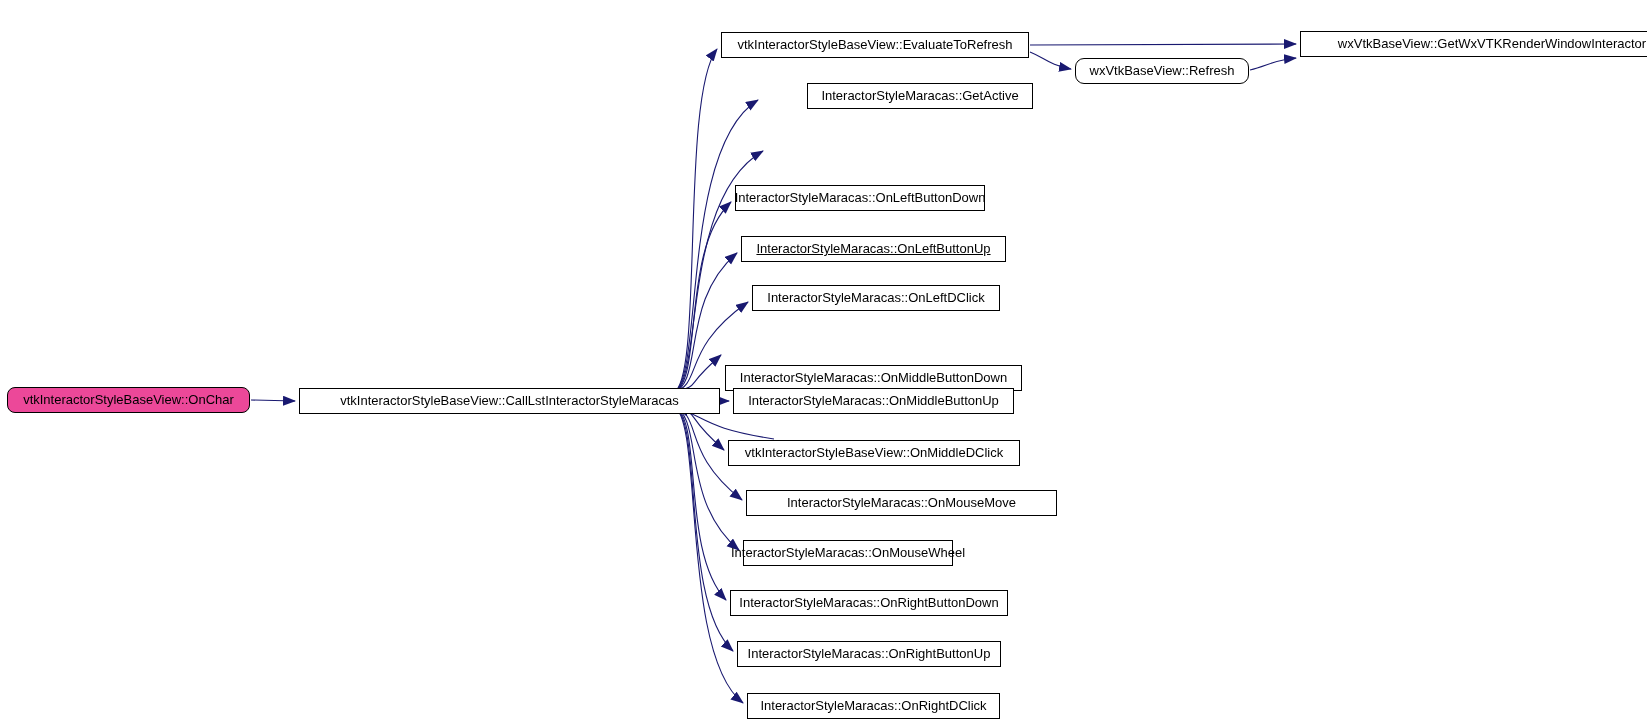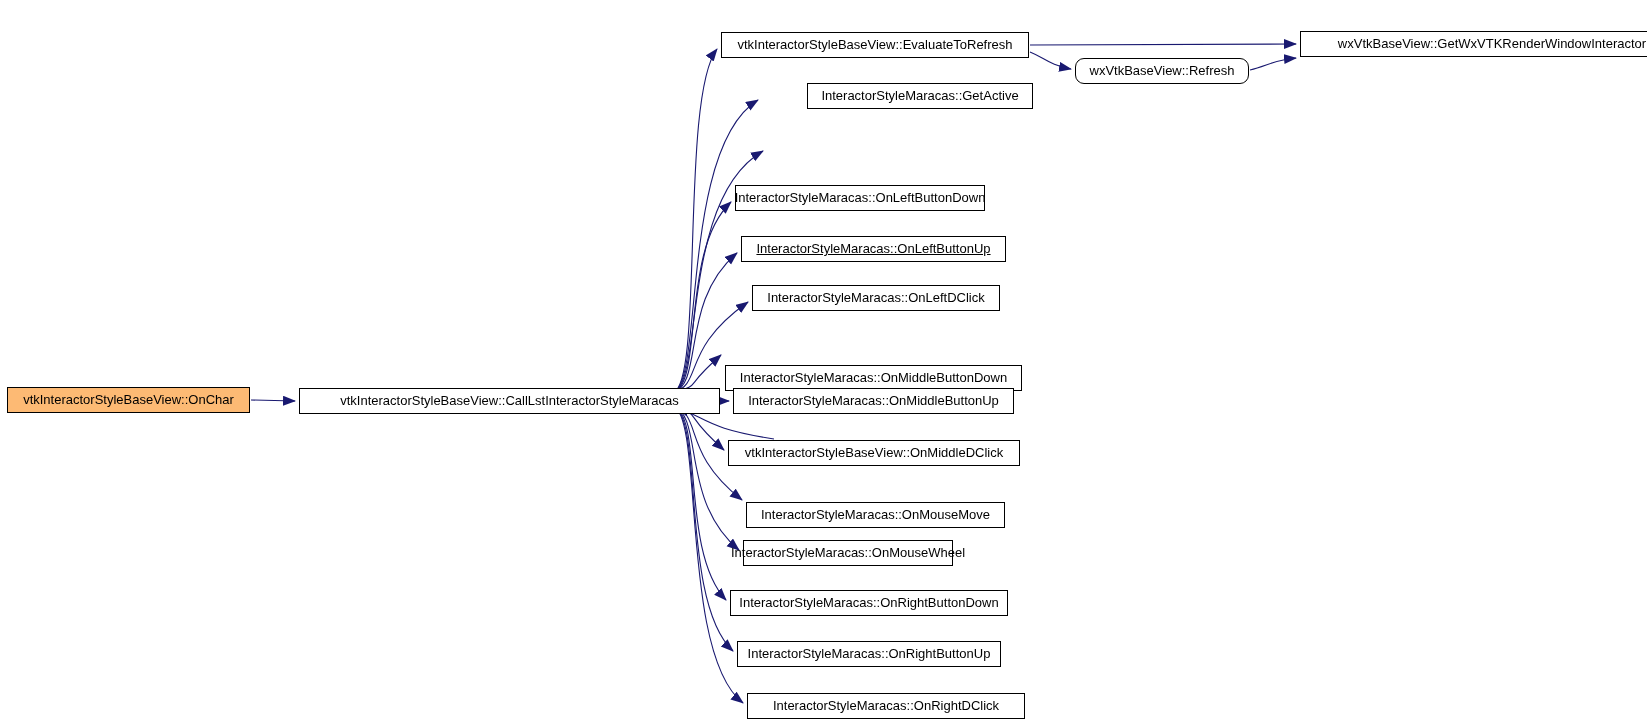--- a/index.html
+++ b/index.html
@@ -34,22 +34,23 @@
     line-height: 24px;
     text-align: center;
     white-space: nowrap;
     padding: 0 4px;
     display: flex;
     align-items: center;
     justify-content: center;
     cursor: pointer;
   }
   .node.highlight {
-    background: #fdba74;
+    background: #ec4899;
     cursor: default;
+    border-radius: 8px;
   }
   .edge {
     fill: none;
     stroke-width: 1.1px;
   }
 </style>
 </head>
 <body>
 
 <div id="stage">
@@ -82,20 +83,20 @@
 <div class="node highlight" style="left: 7px; top: 387px; width: 243px;">vtkInteractorStyleBaseView::OnChar</div>
     <div class="node" style="left: 299px; top: 388px; width: 421px;">vtkInteractorStyleBaseView::CallLstInteractorStyleMaracas</div>
     <div class="node" style="left: 721px; top: 32px; width: 308px;">vtkInteractorStyleBaseView::EvaluateToRefresh</div>
     <div class="node" style="left: 762px; top: 83px; width: 226px; margin-left: 45px;">InteractorStyleMaracas::GetActive</div>
     <div class="node" style="left: 735px; top: 185px; width: 250px;">InteractorStyleMaracas::OnLeftButtonDown</div>
     <div class="node" style="left: 741px; top: 236px; width: 265px; text-decoration: underline;">InteractorStyleMaracas::OnLeftButtonUp</div>
     <div class="node" style="left: 752px; top: 285px; width: 248px;">InteractorStyleMaracas::OnLeftDClick</div>
     <div class="node" style="left: 725px; top: 338px; width: 297px; margin-top: 27px;">InteractorStyleMaracas::OnMiddleButtonDown</div>
     <div class="node" style="left: 728px; top: 440px; width: 292px;">vtkInteractorStyleBaseView::OnMiddleDClick</div>
     <div class="node" style="left: 733px; top: 388px; width: 281px;">InteractorStyleMaracas::OnMiddleButtonUp</div>
-    <div class="node" style="left: 746px; top: 502px; width: 259px;">InteractorStyleMaracas::OnMouseMove</div>
+    <div class="node" style="left: 746px; top: 490px; width: 311px;">InteractorStyleMaracas::OnMouseMove</div>
     <div class="node" style="left: 743px; top: 540px; width: 210px;">InteractorStyleMaracas::OnMouseWheel</div>
     <div class="node" style="left: 730px; top: 590px; width: 278px;">InteractorStyleMaracas::OnRightButtonDown</div>
     <div class="node" style="left: 737px; top: 641px; width: 264px;">InteractorStyleMaracas::OnRightButtonUp</div>
-    <div class="node" style="left: 747px; top: 693px; width: 278px;">InteractorStyleMaracas::OnRightDClick</div>
+    <div class="node" style="left: 747px; top: 693px; width: 253px;">InteractorStyleMaracas::OnRightDClick</div>
     <div class="node" style="left: 1075px; top: 58px; width: 174px; border-radius: 9px;">wxVtkBaseView::Refresh</div>
     <div class="node" style="left: 1300px; top: 31px; width: 384px;">wxVtkBaseView::GetWxVTKRenderWindowInteractor</div>
   </div>
 
 </body></html>

